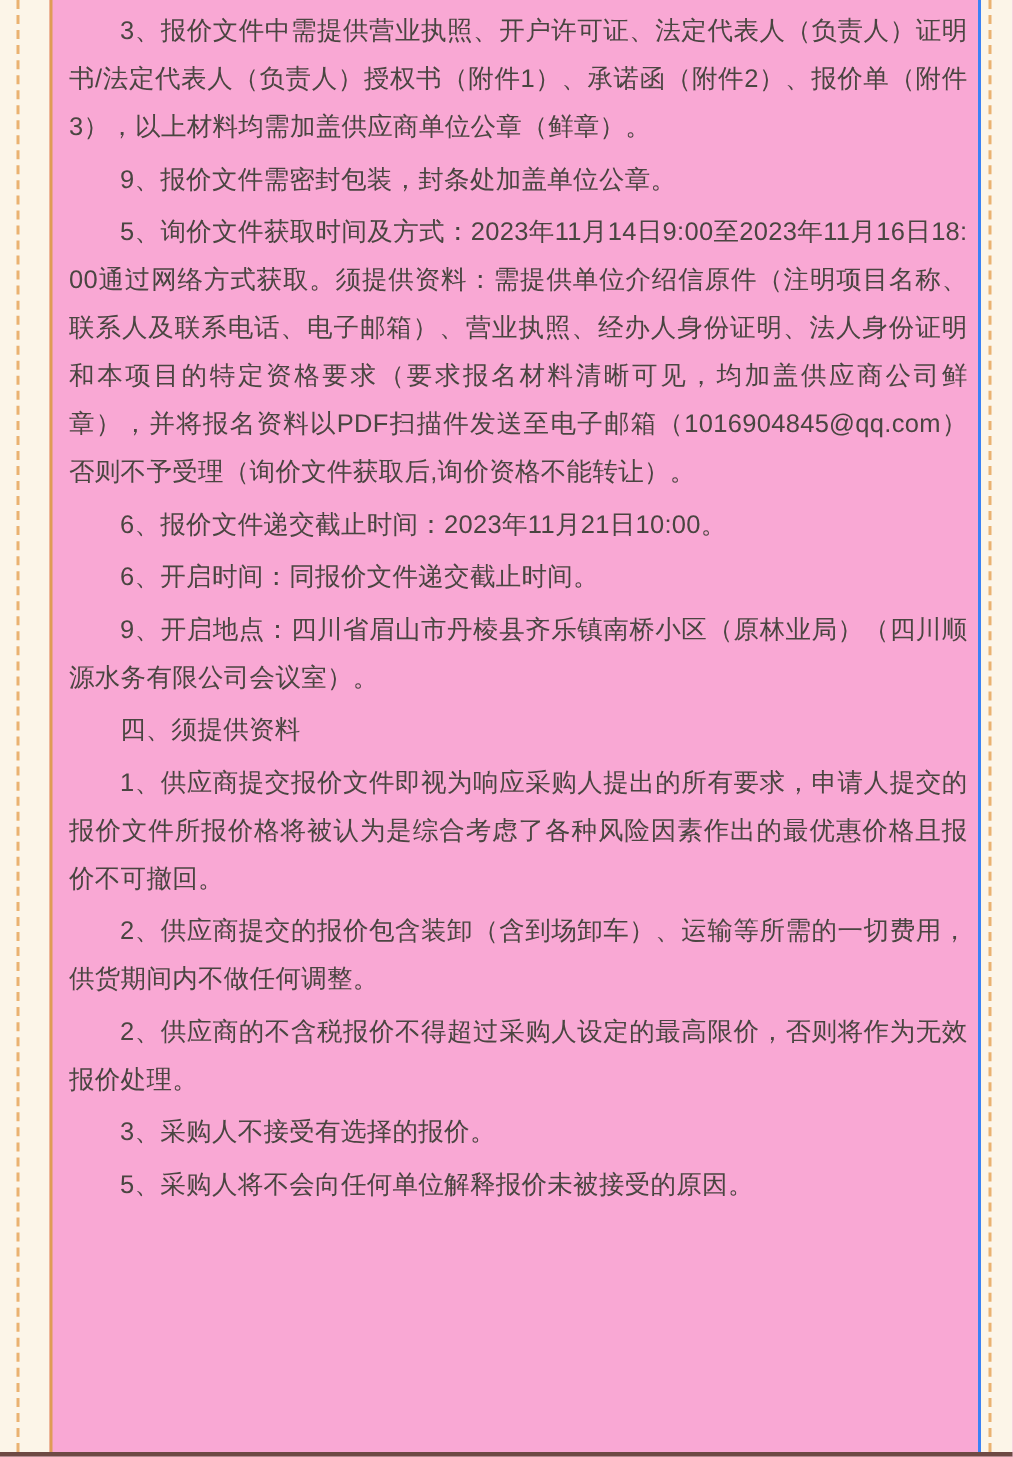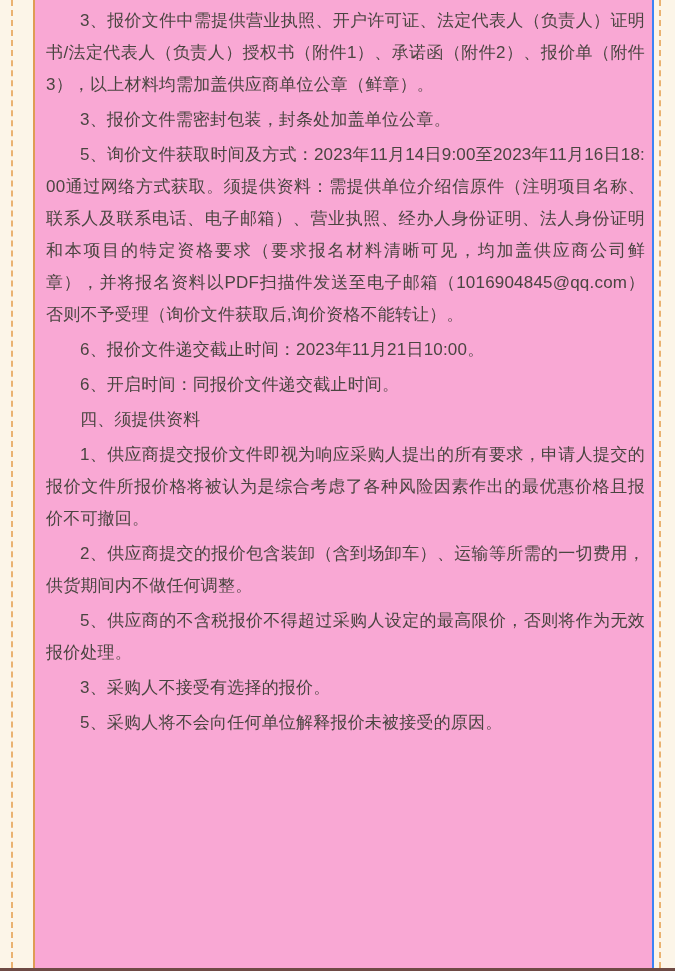--- a/index.html
+++ b/index.html
@@ -66,26 +66,27 @@
 </style>
 </head>
 <body>
 
 <div class="dash-line left"></div>
 <div class="dash-line right"></div>
 
 <div class="content-frame">
   <div class="article">
     <p>3、报价文件中需提供营业执照、开户许可证、法定代表人（负责人）证明书/法定代表人（负责人）授权书（附件1）、承诺函（附件2）、报价单（附件3），以上材料均需加盖供应商单位公章（鲜章）。</p>
-    <p>3、报价文件需密封包装，封条处加盖单位公章。</p>
+    <p>9、报价文件需密封包装，封条处加盖单位公章。</p>
     <p>5、询价文件获取时间及方式：2023年11月14日9:00至2023年11月16日18:00通过网络方式获取。须提供资料：需提供单位介绍信原件（注明项目名称、联系人及联系电话、电子邮箱）、营业执照、经办人身份证明、法人身份证明和本项目的特定资格要求（要求报名材料清晰可见，均加盖供应商公司鲜章），并将报名资料以PDF扫描件发送至电子邮箱（1016904845@qq.com）否则不予受理（询价文件获取后,询价资格不能转让）。</p>
     <p>6、报价文件递交截止时间：2023年11月21日10:00。</p>
     <p>6、开启时间：同报价文件递交截止时间。</p>
+    <p>9、开启地点：四川省眉山市丹棱县齐乐镇南桥小区（原林业局）（四川顺源水务有限公司会议室）。</p>
     <p>四、须提供资料</p>
     <p>1、供应商提交报价文件即视为响应采购人提出的所有要求，申请人提交的报价文件所报价格将被认为是综合考虑了各种风险因素作出的最优惠价格且报价不可撤回。</p>
     <p>2、供应商提交的报价包含装卸（含到场卸车）、运输等所需的一切费用，供货期间内不做任何调整。</p>
-    <p>5、供应商的不含税报价不得超过采购人设定的最高限价，否则将作为无效报价处理。</p>
+    <p>2、供应商的不含税报价不得超过采购人设定的最高限价，否则将作为无效报价处理。</p>
     <p>3、采购人不接受有选择的报价。</p>
     <p>5、采购人将不会向任何单位解释报价未被接受的原因。</p>
   </div>
 </div>
 
 <div class="bottom-rule"></div>
 
 </body></html>

